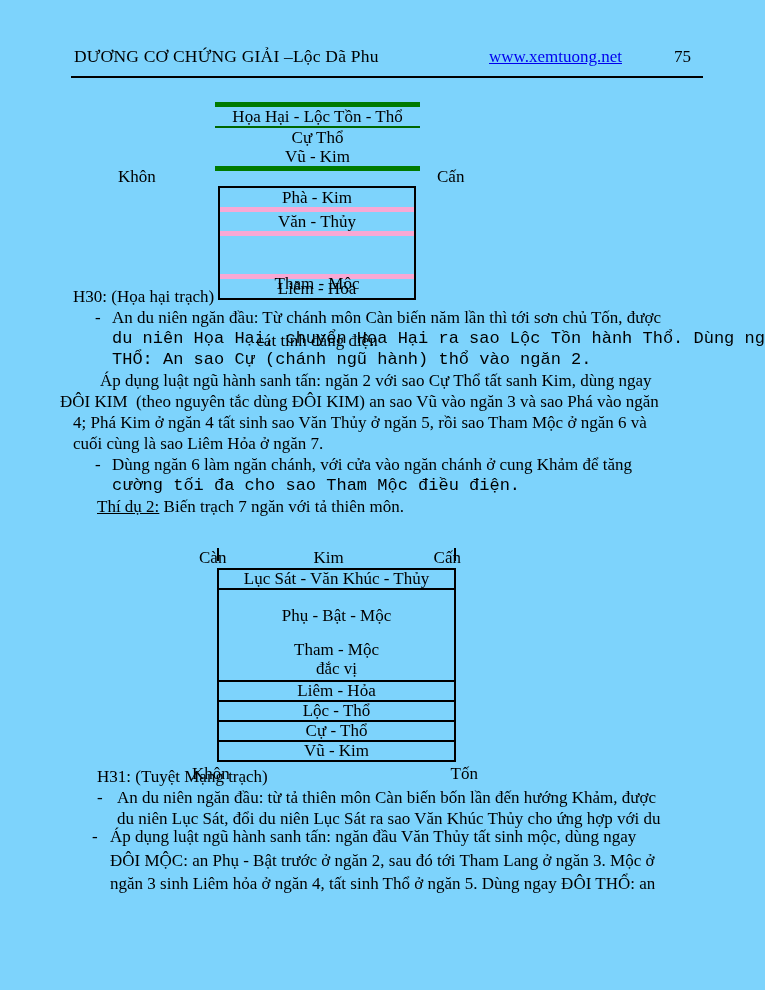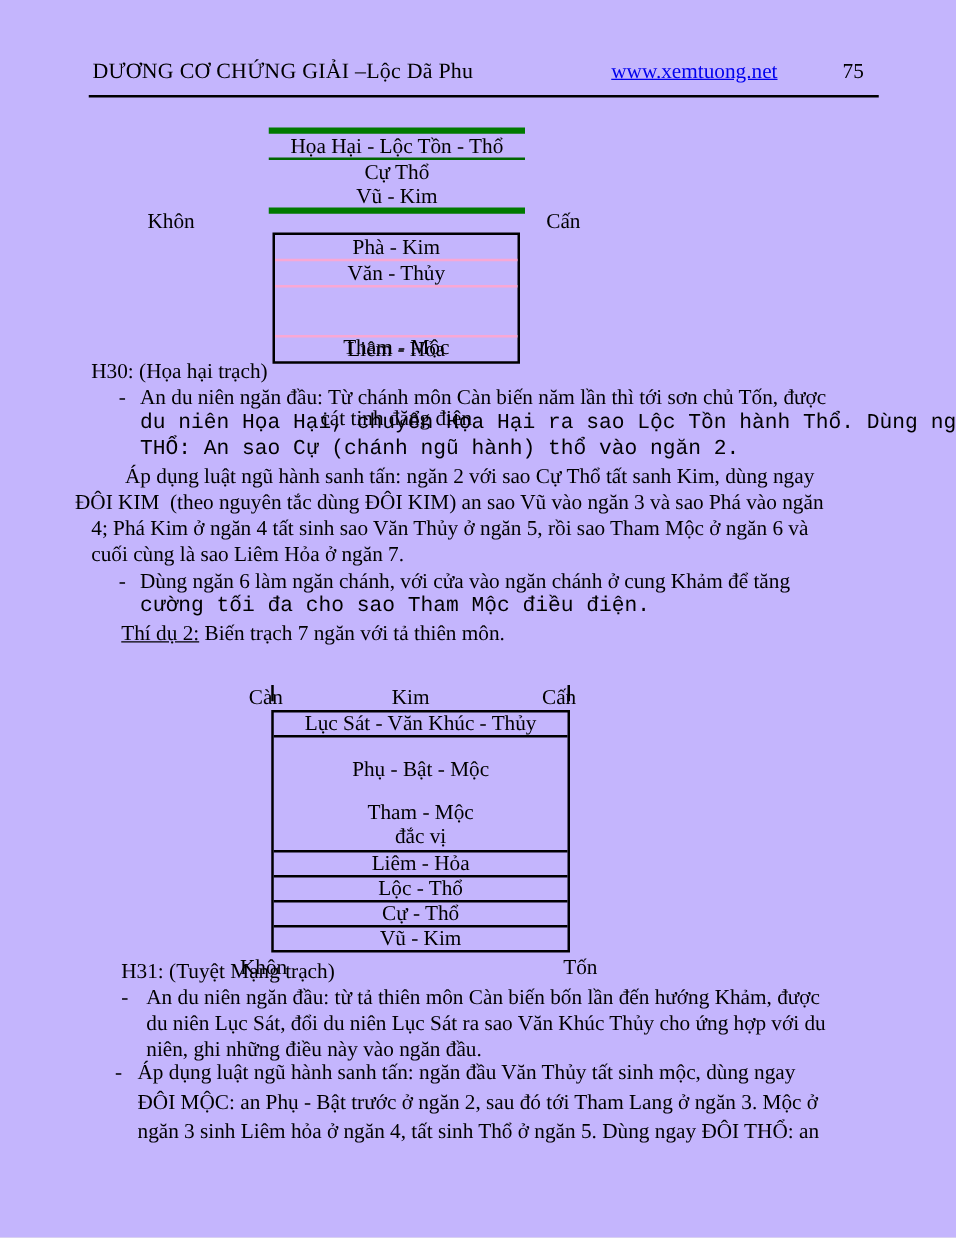--- a/index.html
+++ b/index.html
@@ -1,35 +1,35 @@
 <!DOCTYPE html>
 <html><head>
 <meta charset="utf-8">
 <style>
   html,body{margin:0;padding:0;background:#e8e8e8;}
   .page{
-    position:relative;width:765px;height:990px;background:#c4b5fd;
+    position:relative;width:765px;height:990px;background:#7dd3fc;
     font-family:"Liberation Serif","DejaVu Serif",serif;color:#000;
     overflow:hidden;margin:0 auto;
   }
   .abs{position:absolute;}
   
   .hdr-title{left:74px;top:46px;font-size:17.5px;letter-spacing:.2px;white-space:pre;}
   .hdr-link{left:489px;top:47px;font-size:17px;color:#0000EE;text-decoration:underline;cursor:pointer;white-space:pre;}
   .hdr-page{left:674px;top:47px;font-size:17px;}
   .hdr-rule{left:71px;top:76px;width:632px;height:2px;background:#000;}
   
   .d1{left:215px;top:102px;width:205px;text-align:center;font-size:17px;}
   .gbar{background:#007A00;}
   .g5{height:5px;} .g2{height:2px;background:#006600;}
   .d1row{line-height:19px;height:19px;white-space:pre;}
   .card{font-size:17px;white-space:pre;}
   .khon1{left:118px;top:167px;} .can1{left:437px;top:167px;}
   .t1{left:218px;top:186px;width:194px;border:2px solid #000;font-size:17px;text-align:center;}
-  .t1row{line-height:19px;height:19px;border-top:2px solid #f9a8d4;white-space:pre;}
+  .t1row{line-height:19px;height:19px;border-top:5px solid #f9a8d4;white-space:pre;}
   .t1row.first{border-top:none;}
   .t1row.tall{height:38px;}
   .t1row.tall div{line-height:19px;height:19px;}
   
   .txt{font-size:17px;}
   .tl{line-height:21px;height:21px;white-space:pre;}
   .h30blk{left:60px;top:286px;width:660px;}
   .h31blk{left:60px;top:766px;width:660px;}
   .mA{margin-left:13px;}  
   .mB{margin-left:37px;}  
@@ -129,21 +129,20 @@
     <div class="d2bot">
       <span class="d2-khon">Khôn</span>
       <span class="d2-ton">Tốn</span>
     </div>
   </div>
 
   <div class="abs txt h31blk">
     <div class="tl mB">H31: (Tuyệt Mạng trạch)</div>
     <div class="tl bl2"><span class="b">-</span><span>An du niên ngăn đầu: từ tả thiên môn Càn biến bốn lần đến hướng Khảm, được</span></div>
     <div class="tl m57">du niên Lục Sát, đổi du niên Lục Sát ra sao Văn Khúc Thủy cho ứng hợp với du</div>
-    <div class="tl m57">niên, ghi những điều này vào ngăn đầu.</div>
     <div class="sp2">
       <div class="tl bl3"><span class="b">-</span><span>Áp dụng luật ngũ hành sanh tấn: ngăn đầu Văn Thủy tất sinh mộc, dùng ngay</span></div>
       <div class="tl m50">ĐÔI MỘC: an Phụ - Bật trước ở ngăn 2, sau đó tới Tham Lang ở ngăn 3. Mộc ở</div>
       <div class="tl m50">ngăn 3 sinh Liêm hỏa ở ngăn 4, tất sinh Thổ ở ngăn 5. Dùng ngay ĐÔI THỔ: an</div>
     </div>
   </div>
 
 </div>
 
 </body></html>

